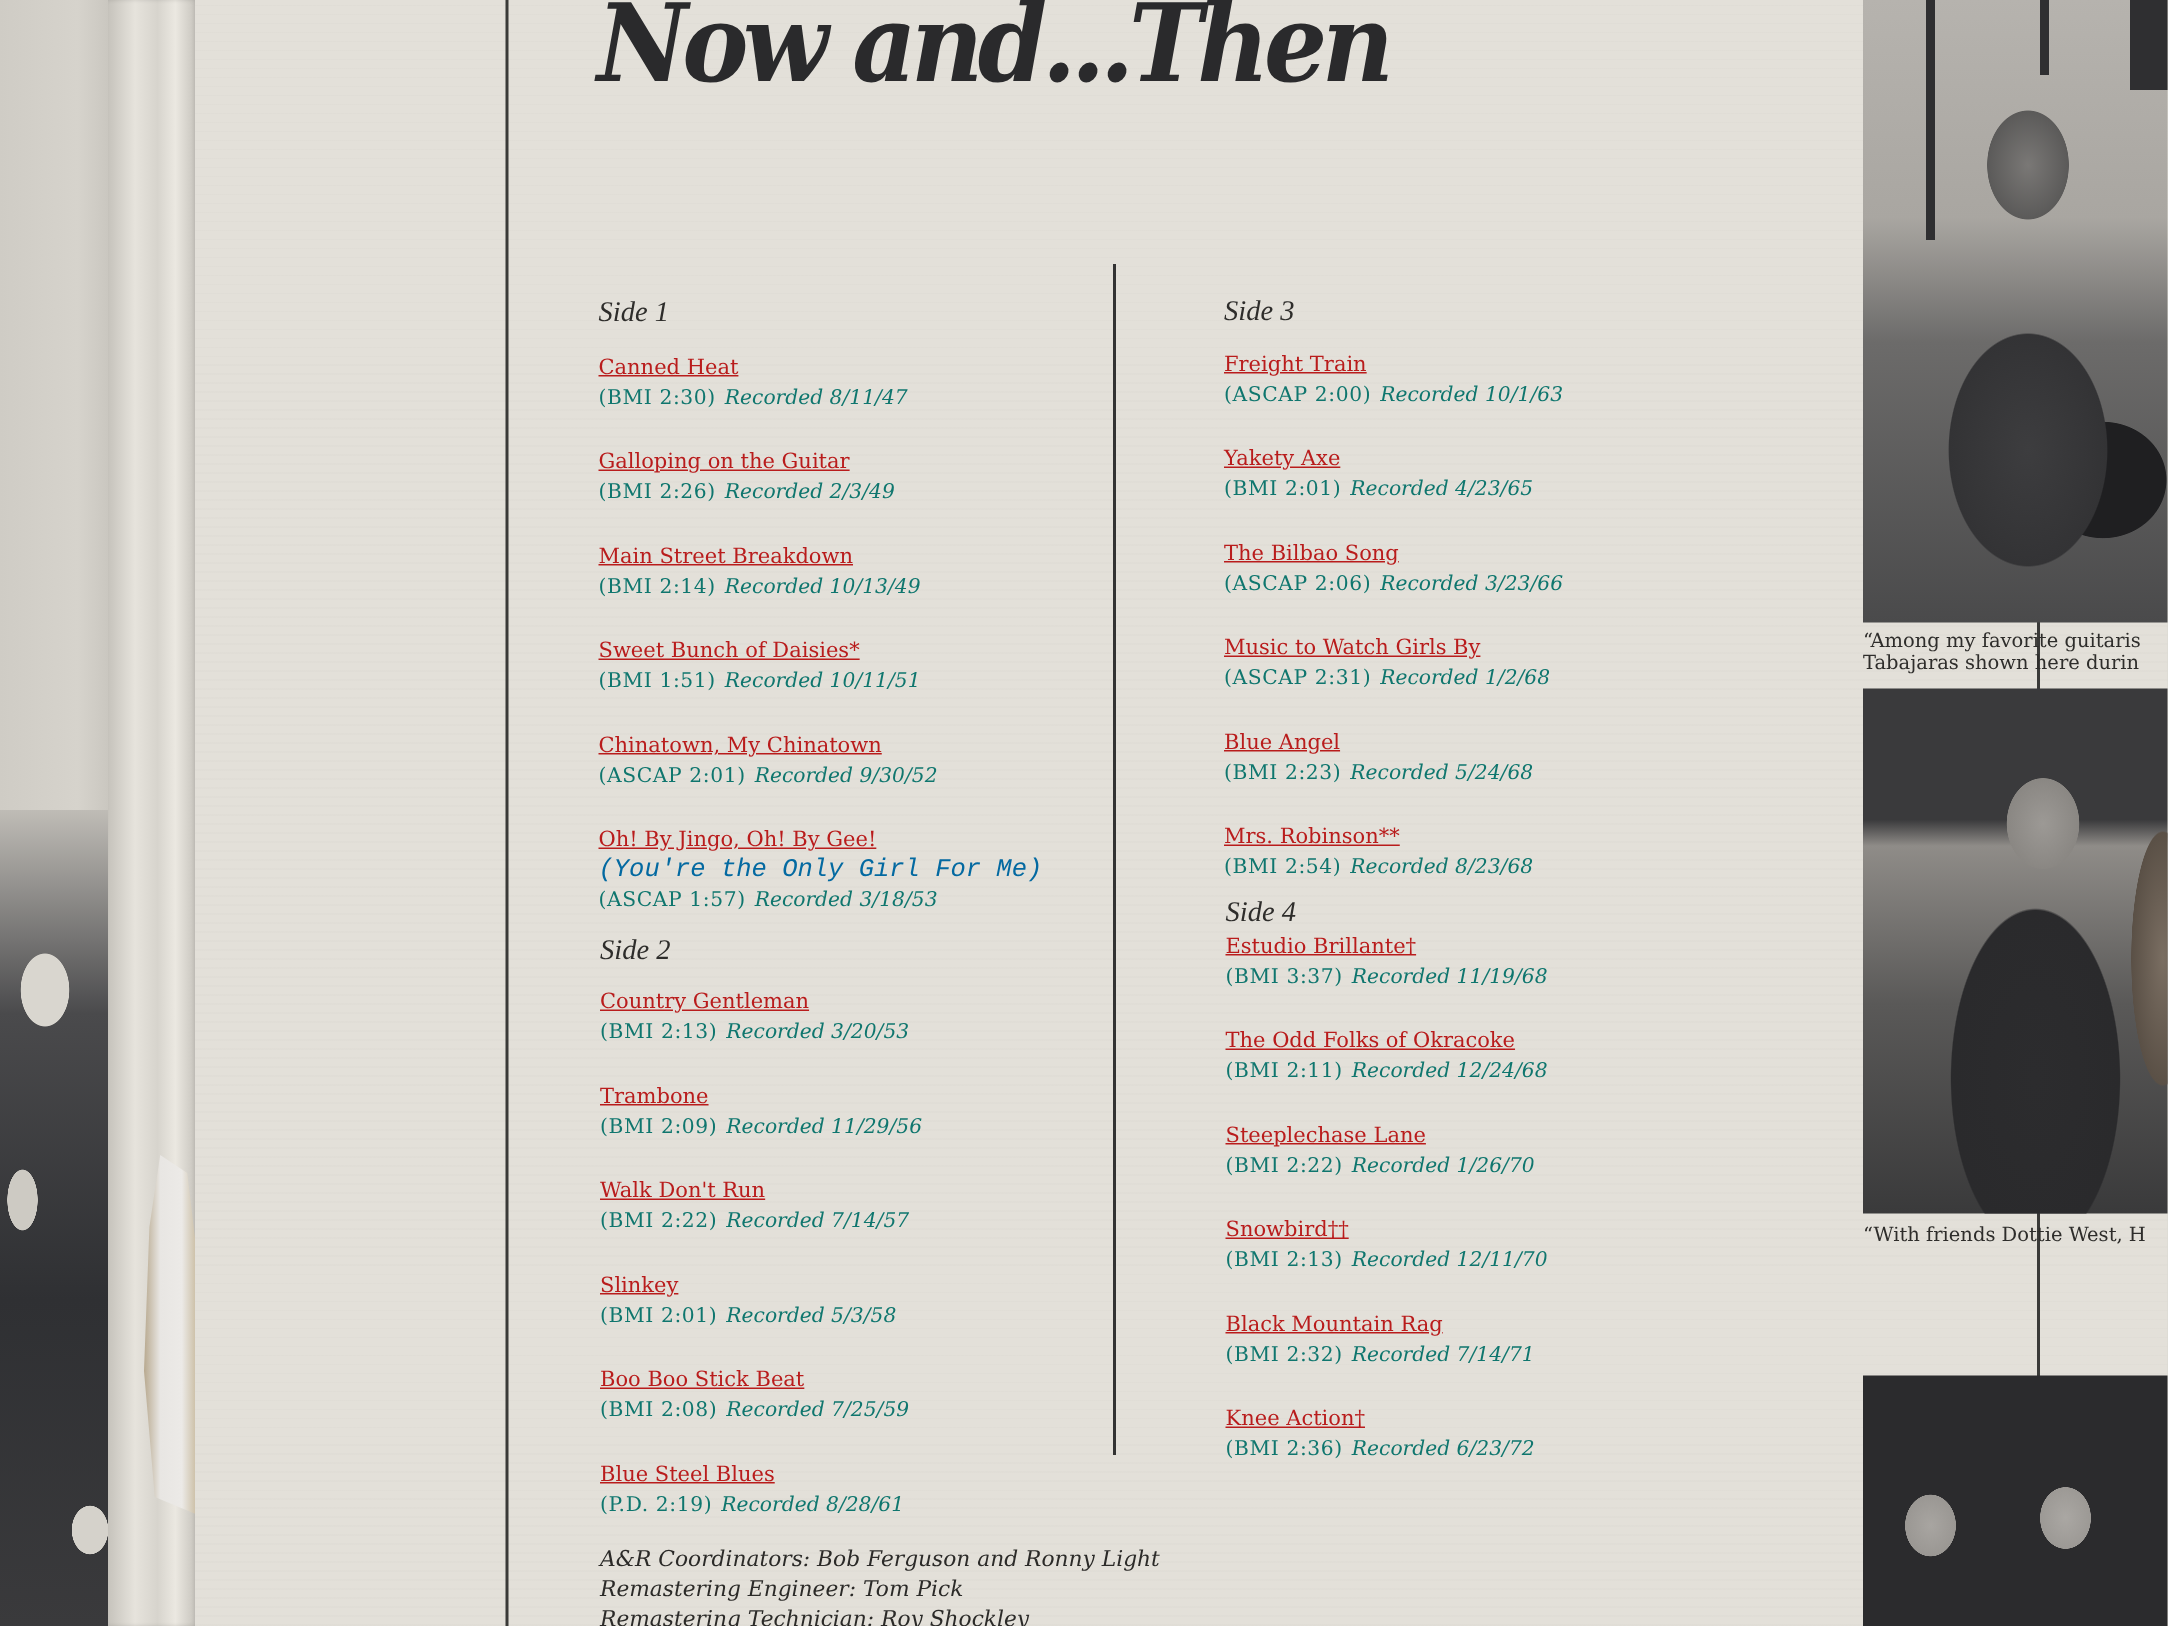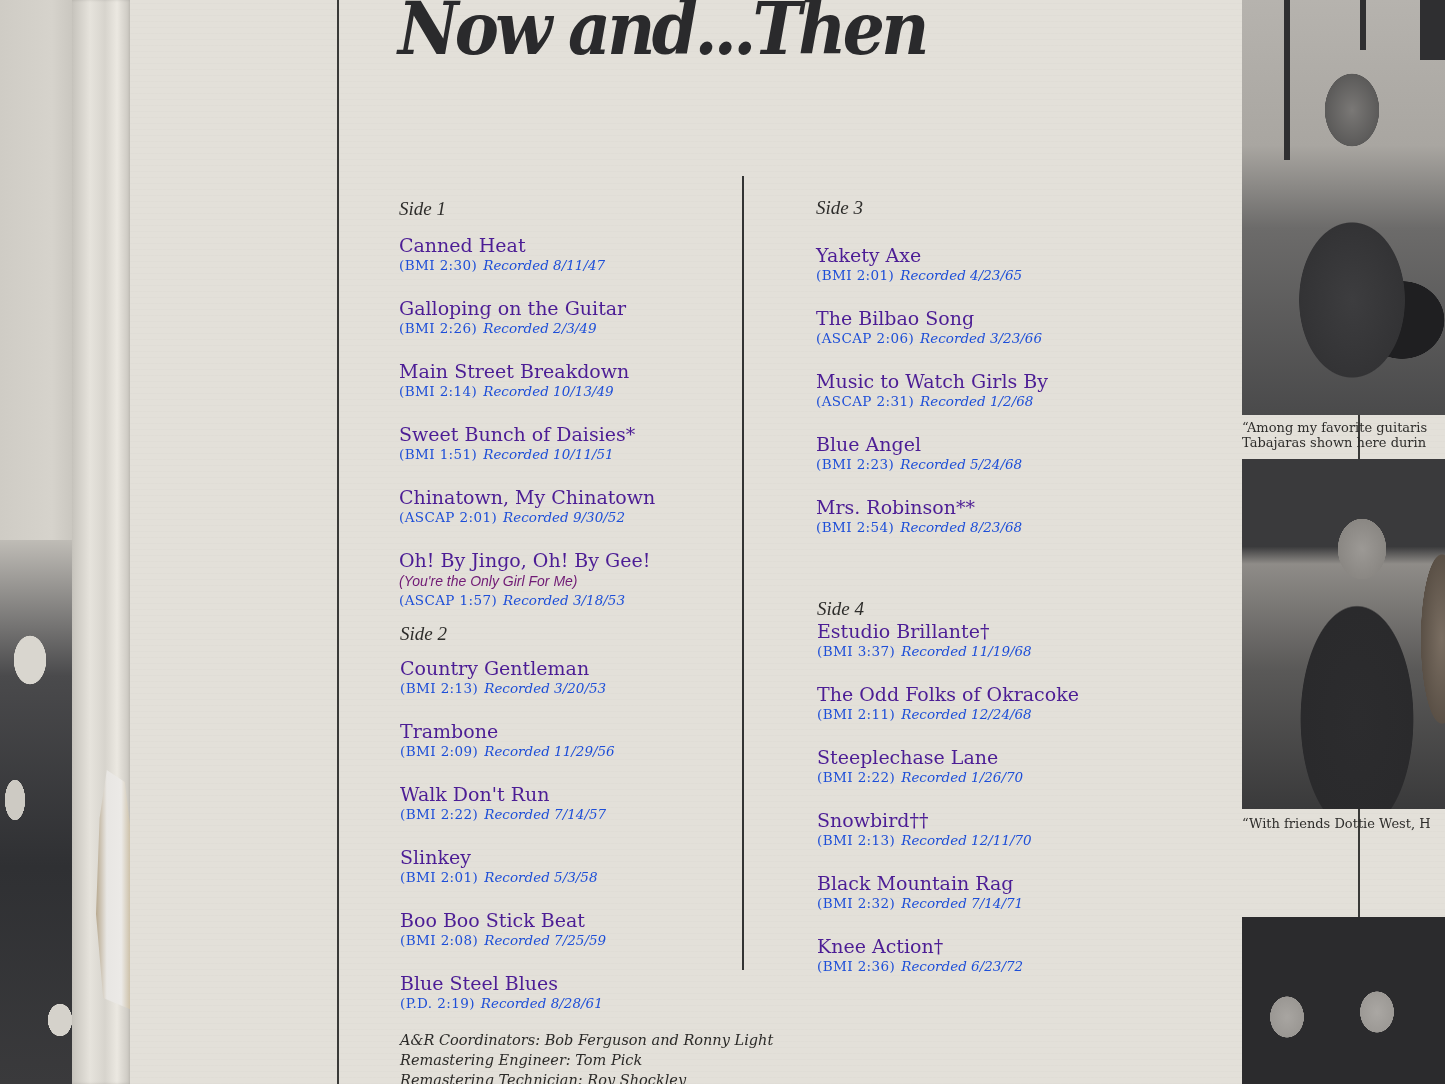--- a/index.html
+++ b/index.html
@@ -61,29 +61,30 @@
       position: absolute;
     }
     .side-label {
       font-style: italic; font-size: 19px; color: #2e2d2b; height: 26px; line-height: 26px;
       font-family: "Liberation Serif", serif;
       margin-top: 32px;
     }
     .track { margin-top: 23px; }
     .track-title {
       font-family: "DejaVu Serif", serif;
-      font-size: 19px; line-height: 22px; color: #4c1d95; white-space: nowrap;
+      font-size: 14px; line-height: 22px; color: #b91c1c; white-space: nowrap;
       transform: scaleX(1.0);
+      text-decoration: underline;
     }
     .track-subtitle {
-      font-family: Liberation Sans, sans-serif; font-style: italic;
-      font-size: 14px; line-height: 20px; color: #701a75; white-space: nowrap;
+      font-family: Liberation Mono, monospace; font-style: italic;
+      font-size: 17px; line-height: 20px; color: #0369a1; white-space: nowrap;
     }
     .track-meta {
-      font-size: 13.5px; line-height: 18px; white-space: nowrap; color: #1d4ed8;
+      font-size: 13.5px; line-height: 18px; white-space: nowrap; color: #0f766e;
     }
     .track-meta .lic { font-family: "DejaVu Serif", serif; letter-spacing: 0.4px; }
     .track-meta .rec { font-family: "DejaVu Serif", serif; font-style: italic; margin-left: 6px; }
     .credits {
       position: absolute; left: 400px; top: 1030px;
       font-family: "DejaVu Serif", serif; font-style: italic;
       font-size: 14.5px; line-height: 20px; color: #2b2a28; white-space: nowrap;
     }
     
     .photo {
@@ -191,20 +192,24 @@
     <div class="track-meta"><span class="lic">(BMI 2:08)</span><span class="rec">Recorded 7/25/59</span></div>
   </div>
   <div class="track">
     <div class="track-title">Blue Steel Blues</div>
     <div class="track-meta"><span class="lic">(P.D. 2:19)</span><span class="rec">Recorded 8/28/61</span></div>
   </div>
 </div>
 
 <div class="side" style="left:816px; top:163px;">
   <div class="side-label">Side 3</div>
+  <div class="track" style="margin-top:11px;">
+    <div class="track-title">Freight Train</div>
+    <div class="track-meta"><span class="lic">(ASCAP 2:00)</span><span class="rec">Recorded 10/1/63</span></div>
+  </div>
   <div class="track">
     <div class="track-title">Yakety Axe</div>
     <div class="track-meta"><span class="lic">(BMI 2:01)</span><span class="rec">Recorded 4/23/65</span></div>
   </div>
   <div class="track">
     <div class="track-title">The Bilbao Song</div>
     <div class="track-meta"><span class="lic">(ASCAP 2:06)</span><span class="rec">Recorded 3/23/66</span></div>
   </div>
   <div class="track">
     <div class="track-title">Music to Watch Girls By</div>

